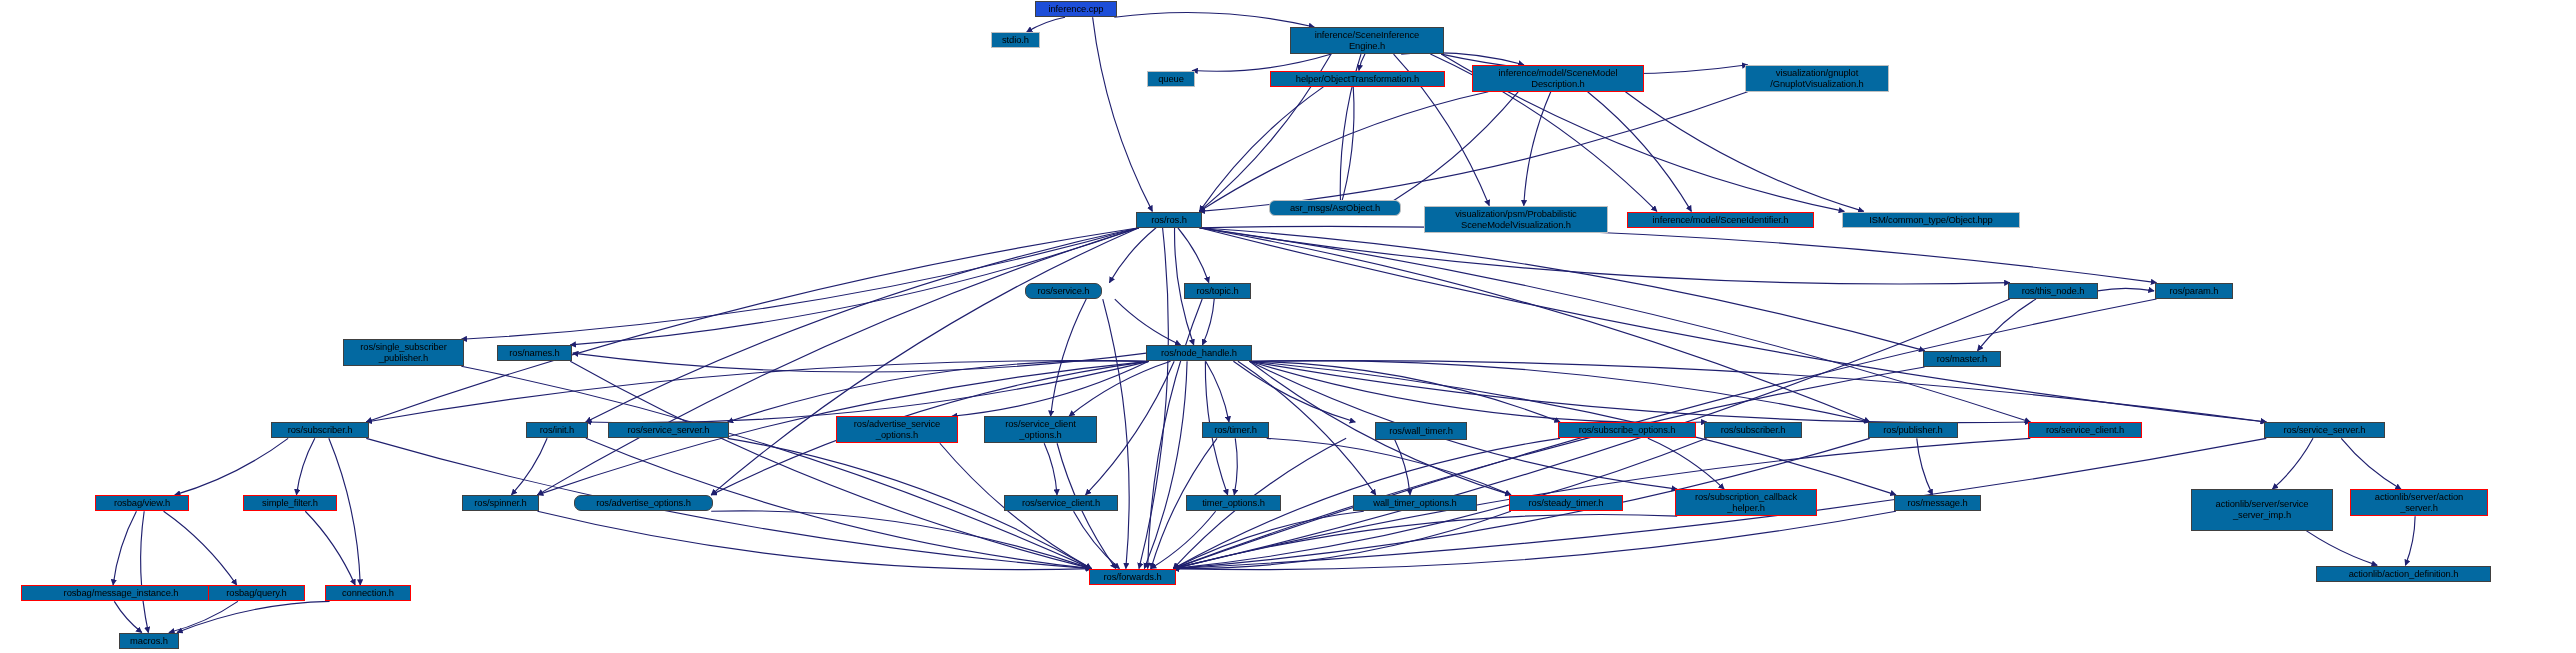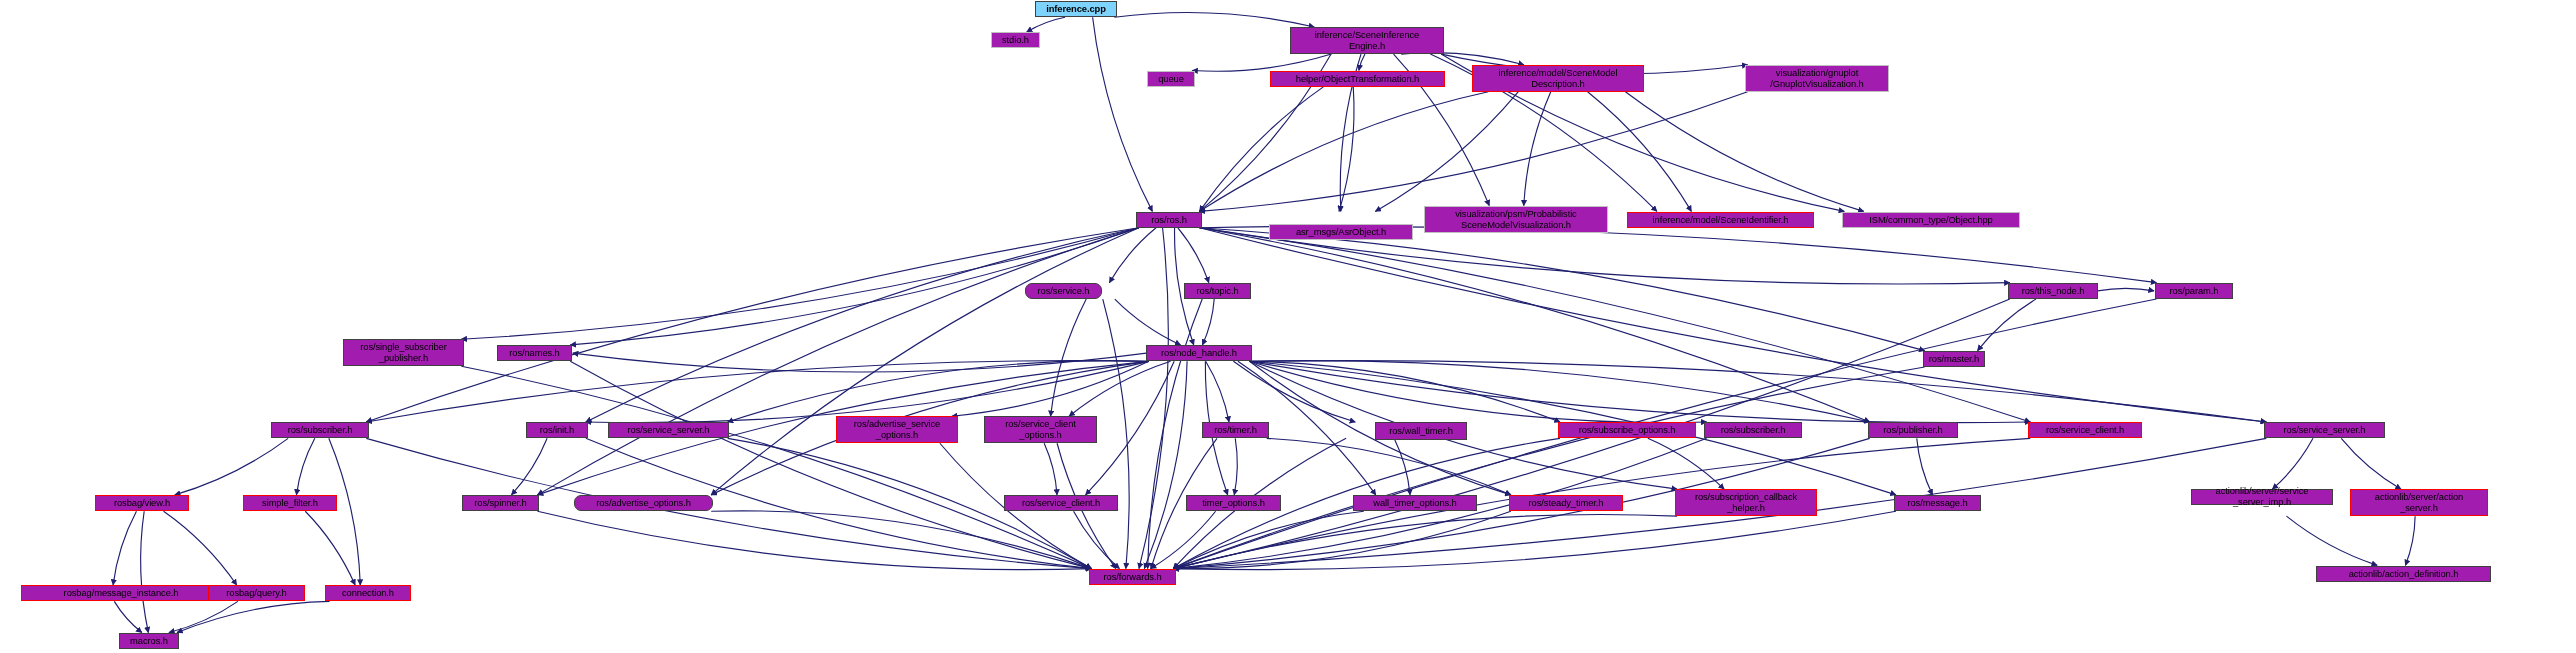--- a/index.html
+++ b/index.html
@@ -1,26 +1,26 @@
 <!DOCTYPE html>
 <html style="font-size:13px"><head>
 <meta charset="utf-8">
 <style>
   html,body{margin:0;padding:0;background:#ffffff;}
   #canvas{position:relative;width:2576px;height:653px;background:#ffffff;
           font-family:"Liberation Sans", sans-serif;overflow:hidden;}
   #edges{position:absolute;left:0;top:0;width:2576px;height:653px;pointer-events:none;}
   .node{position:absolute;box-sizing:border-box;display:flex;align-items:center;
-        justify-content:center;text-align:center;background:#a21caf;
+        justify-content:center;text-align:center;background:#0369a1;
         font-size:9.4px;line-height:1.12;color:#000000;letter-spacing:-0.1px;
         padding:0.8px 3.3px;white-space:pre-line;}
   .n-plain{border:0.8px solid #c0c0c0;}
   .n-dark{border:0.8px solid #404040;}
   .n-red{border:0.8px solid #ff0000;}
-  .n-root{border:0.8px solid #404040;background:#7dd3fc;font-weight:bold;}
+  .n-root{border:0.8px solid #404040;background:#1d4ed8;}
 </style>
 </head>
 <body>
 
 <div id="canvas">
   <svg id="edges" viewBox="0 0 3142 797" xmlns="http://www.w3.org/2000/svg">
     <defs>
       <marker id="ah" viewBox="0 0 10 10" refX="9" refY="5" markerWidth="5.5" markerHeight="5.5" orient="auto-start-reverse">
         <path d="M 0 0 L 10 5 L 0 10 z" fill="#1f1f6e"></path>
       </marker>
@@ -144,34 +144,34 @@
       <div class="node n-plain" style="left: 991px; top: 32px; width: 49px; height: 16.4px;">stdio.h</div>
       <div class="node n-dark" style="left: 1290px; top: 27px; width: 154px; height: 27px;">inference/SceneInference
 Engine.h</div>
       <div class="node n-plain" style="left: 1147px; top: 71px; width: 48px; height: 16.4px;">queue</div>
       <div class="node n-red" style="left: 1270px; top: 71px; width: 175px; height: 16.4px;">helper/ObjectTransformation.h</div>
       <div class="node n-red" style="left: 1472px; top: 65px; width: 172px; height: 27px;">inference/model/SceneModel
 Description.h</div>
       <div class="node n-plain" style="left: 1745px; top: 65px; width: 144px; height: 27px;">visualization/gnuplot
 /GnuplotVisualization.h</div>
       <div class="node n-dark" style="left: 1136px; top: 212px; width: 66px; height: 16.4px;">ros/ros.h</div>
-      <div class="node n-plain" style="left: 1269px; top: 224px; width: 144px; height: 16.4px;">asr_msgs/AsrObject.h</div>
+      <div class="node n-plain" style="left: 1269px; top: 200px; width: 132px; height: 16.4px; border-radius: 6px;">asr_msgs/AsrObject.h</div>
       <div class="node n-plain" style="left: 1424px; top: 206px; width: 184px; height: 27px;">visualization/psm/Probabilistic
 SceneModelVisualization.h</div>
       <div class="node n-red" style="left: 1627px; top: 212px; width: 187px; height: 16.4px;">inference/model/SceneIdentifier.h</div>
       <div class="node n-plain" style="left: 1842px; top: 212px; width: 178px; height: 16.4px;">ISM/common_type/Object.hpp</div>
       <div class="node n-dark" style="left: 1025px; top: 283px; width: 77px; height: 16.4px; border-radius: 7px;">ros/service.h</div>
       <div class="node n-dark" style="left: 1184px; top: 283px; width: 67px; height: 16.4px;">ros/topic.h</div>
       <div class="node n-dark" style="left: 2008px; top: 283px; width: 90px; height: 16.4px;">ros/this_node.h</div>
       <div class="node n-dark" style="left: 2155px; top: 283px; width: 78px; height: 16.4px;">ros/param.h</div>
       <div class="node n-dark" style="left: 343px; top: 339px; width: 121px; height: 27px;">ros/single_subscriber
 _publisher.h</div>
       <div class="node n-dark" style="left: 497px; top: 345px; width: 75px; height: 16.4px;">ros/names.h</div>
       <div class="node n-dark" style="left: 1146px; top: 345px; width: 106px; height: 16.4px;">ros/node_handle.h</div>
-      <div class="node n-dark" style="left: 1923px; top: 351px; width: 62px; height: 16.4px; text-align: center;">ros/master.h</div>
+      <div class="node n-dark" style="left: 1923px; top: 351px; width: 78px; height: 16.4px; text-align: center;">ros/master.h</div>
       <div class="node n-dark" style="left: 271px; top: 422px; width: 98px; height: 16.4px;">ros/subscriber.h</div>
       <div class="node n-dark" style="left: 526px; top: 422px; width: 62px; height: 16.4px;">ros/init.h</div>
       <div class="node n-dark" style="left: 608px; top: 422px; width: 121px; height: 16.4px;">ros/service_server.h</div>
       <div class="node n-red" style="left: 836px; top: 416px; width: 122px; height: 27px;">ros/advertise_service
 _options.h</div>
       <div class="node n-dark" style="left: 984px; top: 416px; width: 113px; height: 27px;">ros/service_client
 _options.h</div>
       <div class="node n-dark" style="left: 1202px; top: 422px; width: 67px; height: 16.4px;">ros/timer.h</div>
       <div class="node n-dark" style="left: 1344px; top: 422px; width: 92px; height: 18px; margin-left: 31px;">ros/wall_timer.h</div>
       <div class="node n-red" style="left: 1558px; top: 422px; width: 138px; height: 16.4px;">ros/subscribe_options.h</div>
@@ -183,21 +183,21 @@
       <div class="node n-red" style="left: 243px; top: 495px; width: 94px; height: 16.4px;">simple_filter.h</div>
       <div class="node n-dark" style="left: 462px; top: 495px; width: 77px; height: 16.4px;">ros/spinner.h</div>
       <div class="node n-dark" style="left: 574px; top: 495px; width: 139px; height: 16.4px; border-radius: 7px;">ros/advertise_options.h</div>
       <div class="node n-dark" style="left: 1004px; top: 495px; width: 114px; height: 16.4px;">ros/service_client.h</div>
       <div class="node n-dark" style="left: 1186px; top: 495px; width: 95px; height: 16.4px;">timer_options.h</div>
       <div class="node n-dark" style="left: 1353px; top: 495px; width: 124px; height: 16.4px;">wall_timer_options.h</div>
       <div class="node n-red" style="left: 1509px; top: 495px; width: 114px; height: 16.4px;">ros/steady_timer.h</div>
       <div class="node n-red" style="left: 1675px; top: 489px; width: 142px; height: 27px;">ros/subscription_callback
 _helper.h</div>
       <div class="node n-dark" style="left: 1894px; top: 495px; width: 87px; height: 16.4px; text-align: right;">ros/message.h</div>
-      <div class="node n-dark" style="left: 2191px; top: 489px; width: 142px; height: 16px;">actionlib/server/service
+      <div class="node n-dark" style="left: 2191px; top: 489px; width: 142px; height: 42px;">actionlib/server/service
 _server_imp.h</div>
       <div class="node n-red" style="left: 2350px; top: 489px; width: 138px; height: 27px;">actionlib/server/action
 _server.h</div>
       <div class="node n-red" style="left: 21px; top: 585px; width: 200px; height: 16.4px;">rosbag/message_instance.h</div>
       <div class="node n-red" style="left: 208px; top: 585px; width: 97px; height: 16.4px;">rosbag/query.h</div>
       <div class="node n-red" style="left: 325px; top: 585px; width: 86px; height: 16.4px;">connection.h</div>
       <div class="node n-red" style="left: 1089px; top: 569px; width: 87px; height: 16.4px;">ros/forwards.h</div>
       <div class="node n-dark" style="left: 2316px; top: 566px; width: 175px; height: 16.4px;">actionlib/action_definition.h</div>
       <div class="node n-dark" style="left: 119px; top: 633px; width: 60px; height: 16.4px;">macros.h</div>
     </div>

